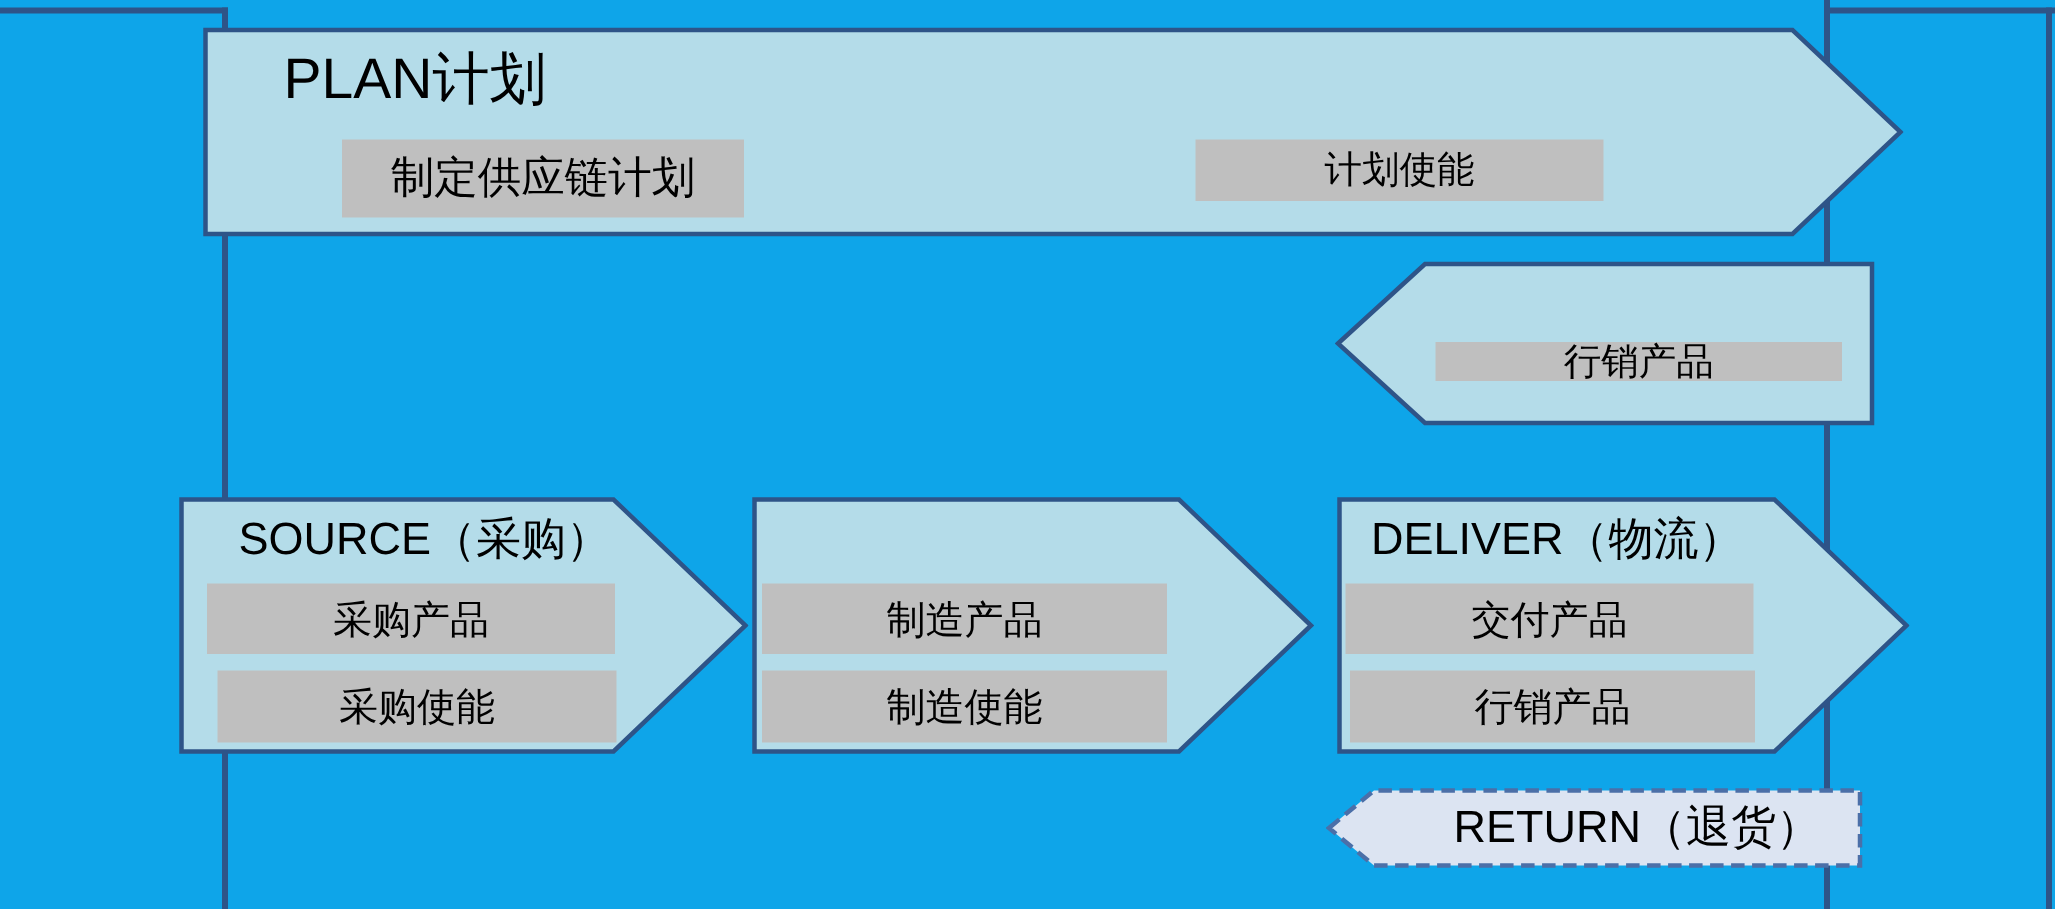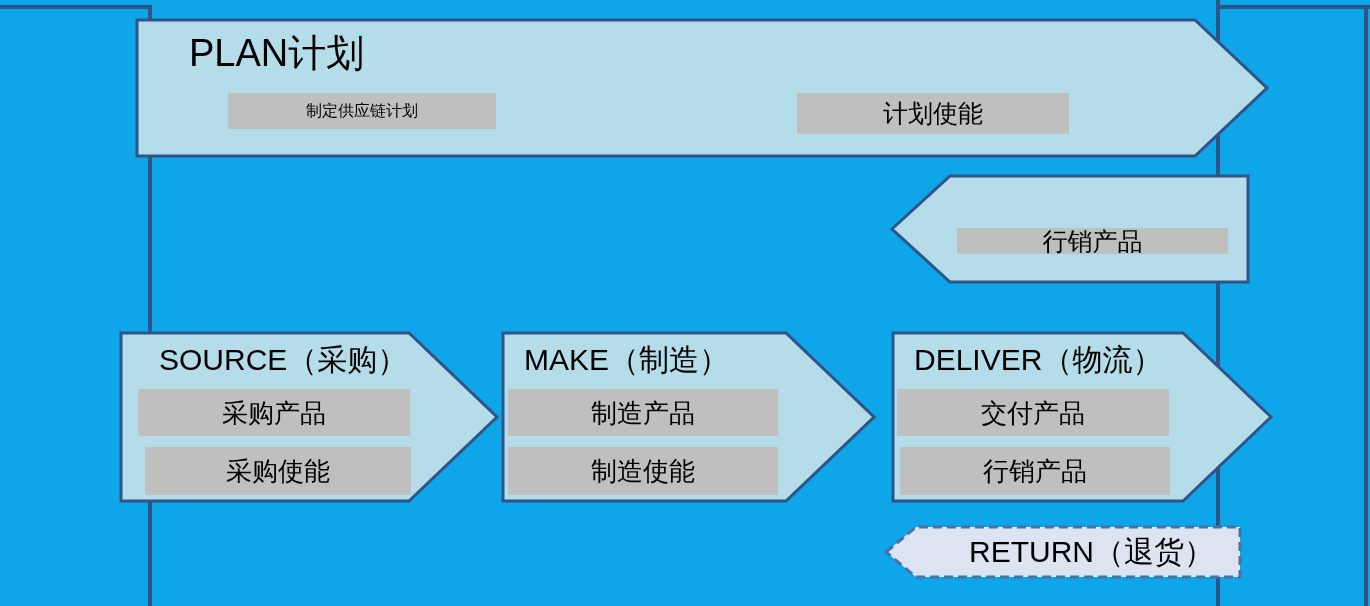--- a/index.html
+++ b/index.html
@@ -56,39 +56,38 @@
   <div class="line-v" style="left:148px; top:5px; width:4px; height:601px;"></div>
 
   <div class="line-v" style="left:1216px; top:0px; width:4px; height:606px;"></div>
   <div class="line-h" style="left:1216px; top:5px; width:154px; height:4px;"></div>
   <div class="line-v" style="left:1364px; top:5px; width:4px; height:601px;"></div>
 
   <svg class="svg-arrow" style="left:135px; top:18px;" width="1134" height="140" viewBox="0 0 1134 140">
     <polygon points="2,2 1060,2 1132,70 1060,138 2,138" fill="#B4DCE9" stroke="#2E5488" stroke-width="3"></polygon>
   </svg>
   <div class="arrow-label" style="left:189px; top:34px; font-size:38px;">PLAN计划</div>
-  <div class="sub-box" style="left:228px; top:93px; width:268px; height:36px; font-size:16px;">制定供应链计划</div>
+  <div class="sub-box" style="left:228px; top:93px; width:268px; height:52px; font-size:29px;">制定供应链计划</div>
   <div class="sub-box" style="left:797px; top:93px; width:272px; height:41px; font-size:25px;">计划使能</div>
 
   <svg class="svg-arrow" style="left:890px; top:174px;" width="360" height="110" viewBox="0 0 360 110">
     <polygon points="2,55 60,2 358,2 358,108 60,108" fill="#B4DCE9" stroke="#2E5488" stroke-width="3"></polygon>
   </svg>
   <div class="sub-box" style="left:957px; top:228px; width:271px; height:26px; font-size:25px;">行销产品</div>
 
   <svg class="svg-arrow" style="left:119px; top:331px;" width="380" height="172" viewBox="0 0 380 172">
     <polygon points="2,2 290,2 378,86 290,170 2,170" fill="#B4DCE9" stroke="#2E5488" stroke-width="3"></polygon>
   </svg>
   <div class="arrow-label" style="left:159px; top:345px; font-size:30px;">SOURCE（采购）</div>
   <div class="sub-box" style="left:138px; top:389px; width:272px; height:47px; font-size:26px;">采购产品</div>
   <div class="sub-box" style="left:145px; top:447px; width:266px; height:48px; font-size:26px;">采购使能</div>
 
   <svg class="svg-arrow" style="left:501px; top:331px;" width="375" height="172" viewBox="0 0 375 172">
     <polygon points="2,2 285,2 373,86 285,170 2,170" fill="#B4DCE9" stroke="#2E5488" stroke-width="3"></polygon>
   </svg>
-  <div class="arrow-label" style="left:524px; top:345px; font-size:30px;">MAKE（制造）</div>
   <div class="sub-box" style="left:508px; top:389px; width:270px; height:47px; font-size:26px;">制造产品</div>
   <div class="sub-box" style="left:508px; top:447px; width:270px; height:48px; font-size:26px;">制造使能</div>
 
   <svg class="svg-arrow" style="left:891px; top:331px;" width="382" height="172" viewBox="0 0 382 172">
     <polygon points="2,2 292,2 380,86 292,170 2,170" fill="#B4DCE9" stroke="#2E5488" stroke-width="3"></polygon>
   </svg>
   <div class="arrow-label" style="left:914px; top:345px; font-size:30px;text-align:center;">DELIVER（物流）</div>
   <div class="sub-box" style="left:897px; top:389px; width:272px; height:47px; font-size:26px;">交付产品</div>
   <div class="sub-box" style="left:900px; top:447px; width:270px; height:48px; font-size:26px;">行销产品</div>
 

